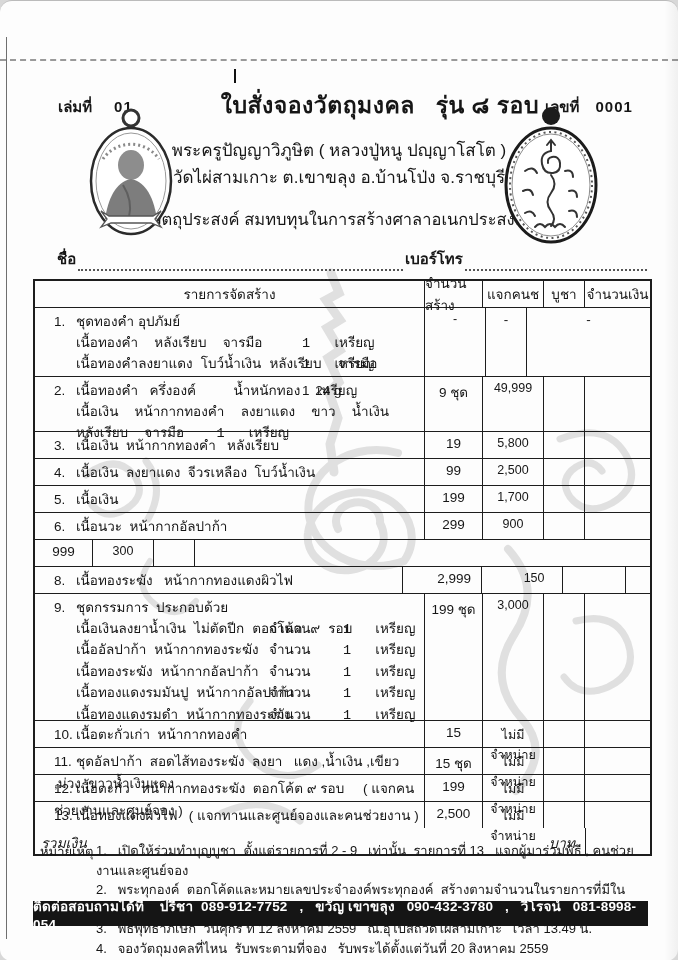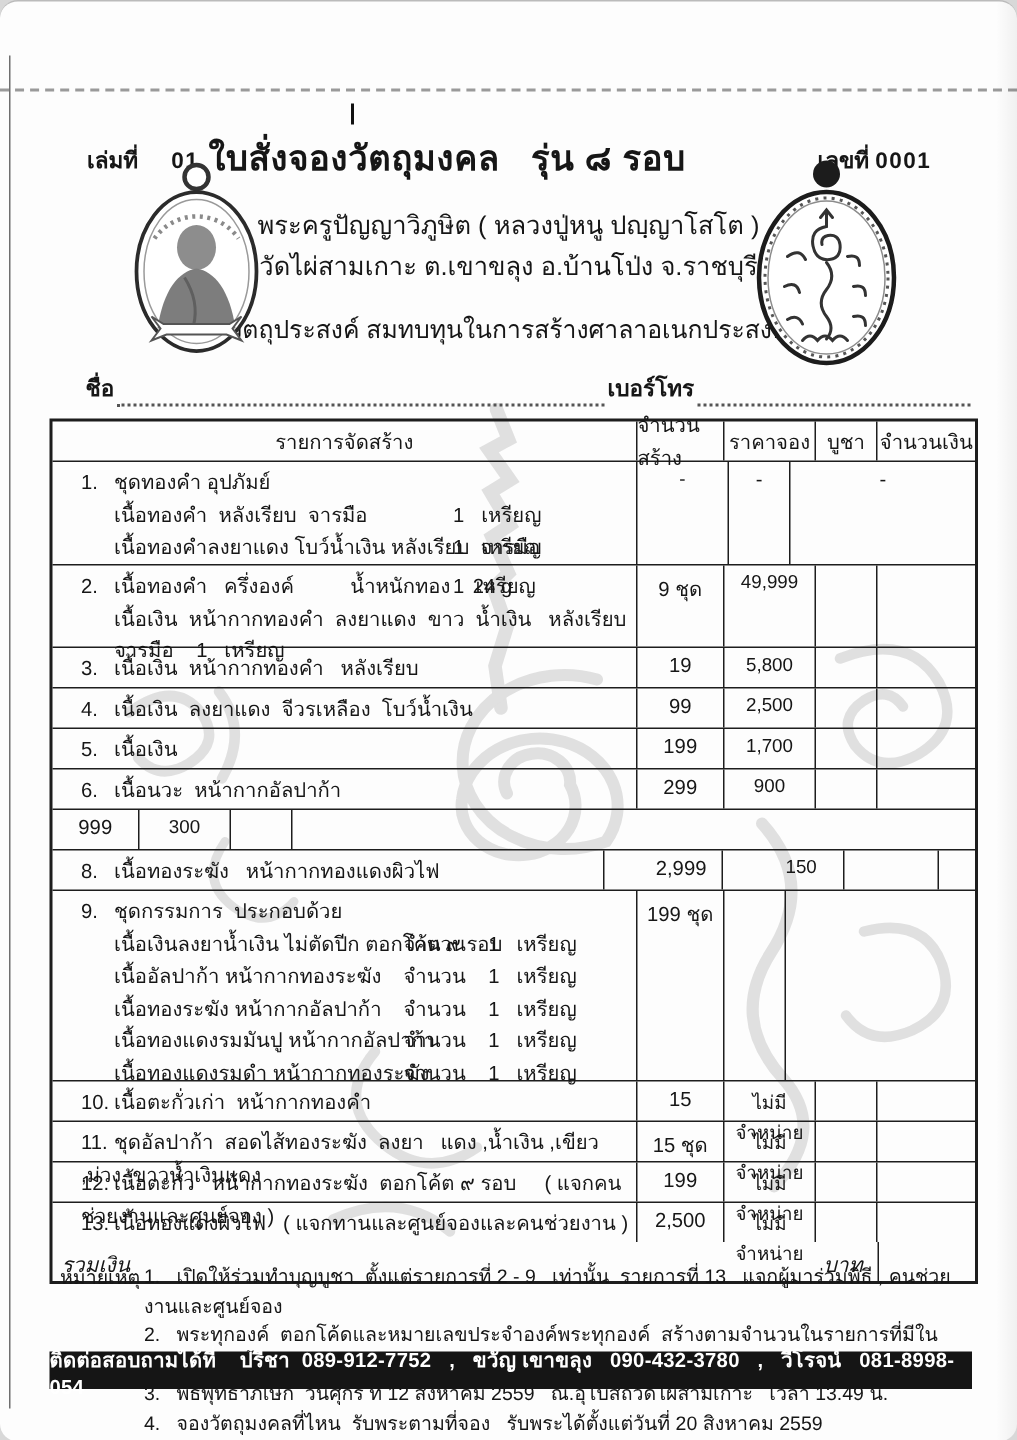--- a/index.html
+++ b/index.html
@@ -9,22 +9,22 @@
   .scan-edge{position:absolute;left:6px;top:36px;width:1px;height:902px;background:#6f6f6f;}
   .perforation{position:absolute;left:0;top:58px;width:678px;border-top:2px dashed #9a9a9a;}
   .tickmark{position:absolute;left:234px;top:68px;width:2px;height:14px;background:#111;}
   .right-shade{position:absolute;right:0;top:0;width:14px;height:960px;
                background:linear-gradient(to right,rgba(0,0,0,0),rgba(0,0,0,.05));}
 
   
   .book-no{position:absolute;left:58px;top:94px;font-size:15px;font-weight:700;}
   .book-no .val{margin-left:22px;letter-spacing:1px;}
   .serial-no{position:absolute;left:545px;top:94px;font-size:15px;font-weight:700;}
-  .serial-no .val{margin-left:4px;letter-spacing:1px;}
-  .title{position:absolute;left:139px;top:86px;width:400px;text-align:left;
+  .serial-no .val{margin-left:16px;letter-spacing:1px;}
+  .title{position:absolute;left:139px;top:86px;width:400px;text-align:right;
          font-size:23px;font-weight:700;letter-spacing:.5px;white-space:pre-wrap;}
   .sub1{position:absolute;left:139px;top:135px;width:400px;text-align:center;font-size:17px;font-weight:500;}
   .sub2{position:absolute;left:139px;top:162px;width:400px;text-align:center;font-size:17px;font-weight:500;}
   .sub3{position:absolute;left:129px;top:205px;width:420px;text-align:center;font-size:16.5px;font-weight:500;}
   .amulet-front{position:absolute;left:83px;top:106px;}
   .amulet-back{position:absolute;left:495px;top:104px;}
 
   
   .name-row{position:absolute;left:55px;top:246px;width:592px;display:flex;align-items:flex-end;
             font-size:15px;font-weight:700;}
@@ -43,21 +43,21 @@
   .cell.num{display:flex;justify-content:center;padding-top:4px;font-size:13.5px;font-weight:500;text-align:center;}
   .cell.qty{width:58px;}
   .cell.price{width:61px;font-size:12.5px;}
   .cell.bucha{width:41px;}
   .cell.amount{width:62px;flex:1;}
   .thead{height:26px;}
   .thead .cell{display:flex;align-items:center;justify-content:center;font-size:13.5px;font-weight:500;padding:0;}
   .thead .desc{width:390px;position:static;}
   .line{position:relative;line-height:21.5px;white-space:pre-wrap;}
   .line .no{display:inline-block;width:22px;}
-  .line.sub{padding-left:22px;}
+  .line.sub{padding-left:22px;font-family:Liberation Mono, monospace;}
   .lq{position:absolute;top:0;white-space:pre;}
   .total-row{height:26px;}
   .total-merged{width:551px;display:flex;justify-content:space-between;align-items:flex-end;
                 padding:0 10px 0 6px;font-size:14px;font-weight:500;box-sizing:border-box;
                 border-right:1px solid #1d1d1d;font-style:italic;}
 
   
   .notes{position:absolute;left:40px;top:840px;width:608px;display:flex;font-size:13px;font-weight:500;}
   .notes .nlabel{width:56px;flex:none;}
   .note-items{flex:1;}
@@ -135,21 +135,21 @@
     <span class="lbl">ชื่อ</span>
     <span class="dots d1"></span>
     <span class="lbl">เบอร์โทร</span>
     <span class="dots d2"></span>
   </div>
 
   <div class="table">
     <div class="trow thead">
       <div class="cell desc">รายการจัดสร้าง</div>
       <div class="cell qty">จำนวนสร้าง</div>
-      <div class="cell price">ราคาจอง</div>
+      <div class="cell price">แจกคนช</div>
       <div class="cell bucha">บูชา</div>
       <div class="cell amount">จำนวนเงิน</div>
     </div>
     <div id="rows">
         <div class="trow" style="height: 68px;">
           <div class="cell desc">
             <div class="line main"><span class="no">1.</span><span>ชุดทองคำ อุปภัมย์</span></div>
             <div class="line sub"><span>เนื้อทองคำ  หลังเรียบ  จารมือ</span><span class="lq" style="left: 248px;">1   เหรียญ</span></div>
             <div class="line sub"><span>เนื้อทองคำลงยาแดง โบว์น้ำเงิน หลังเรียบ  จารมือ</span><span class="lq" style="left: 248px;">1   เหรียญ</span></div>
           </div>
@@ -221,20 +221,21 @@
         <div class="trow" style="height: 126px;">
           <div class="cell desc">
             <div class="line main"><span class="no">9.</span><span>ชุดกรรมการ  ประกอบด้วย</span></div>
             <div class="line sub"><span>เนื้อเงินลงยาน้ำเงิน ไม่ตัดปีก ตอกโค้ต ๙ รอบ</span><span class="lq" style="left: 215px;">จำนวน    1   เหรียญ</span></div>
             <div class="line sub"><span>เนื้ออัลปาก้า หน้ากากทองระฆัง</span><span class="lq" style="left: 215px;">จำนวน    1   เหรียญ</span></div>
             <div class="line sub"><span>เนื้อทองระฆัง หน้ากากอัลปาก้า</span><span class="lq" style="left: 215px;">จำนวน    1   เหรียญ</span></div>
             <div class="line sub"><span>เนื้อทองแดงรมมันปู หน้ากากอัลปาก้า</span><span class="lq" style="left: 215px;">จำนวน    1   เหรียญ</span></div>
             <div class="line sub"><span>เนื้อทองแดงรมดำ หน้ากากทองระฆัง</span><span class="lq" style="left: 215px;">จำนวน    1   เหรียญ</span></div>
           </div>
           <div class="cell num qty">199 ชุด</div>
+          <div class="cell num price">3,000</div>
           <div class="cell num bucha"></div>
           <div class="cell num amount"></div>
         </div>
         <div class="trow" style="height: 26px;">
           <div class="cell desc">
             <div class="line main"><span class="no">10.</span><span>เนื้อตะกั่วเก่า  หน้ากากทองคำ</span></div>
           </div>
           <div class="cell num qty">15</div>
           <div class="cell num price">ไม่มีจำหน่าย</div>
           <div class="cell num bucha"></div>

